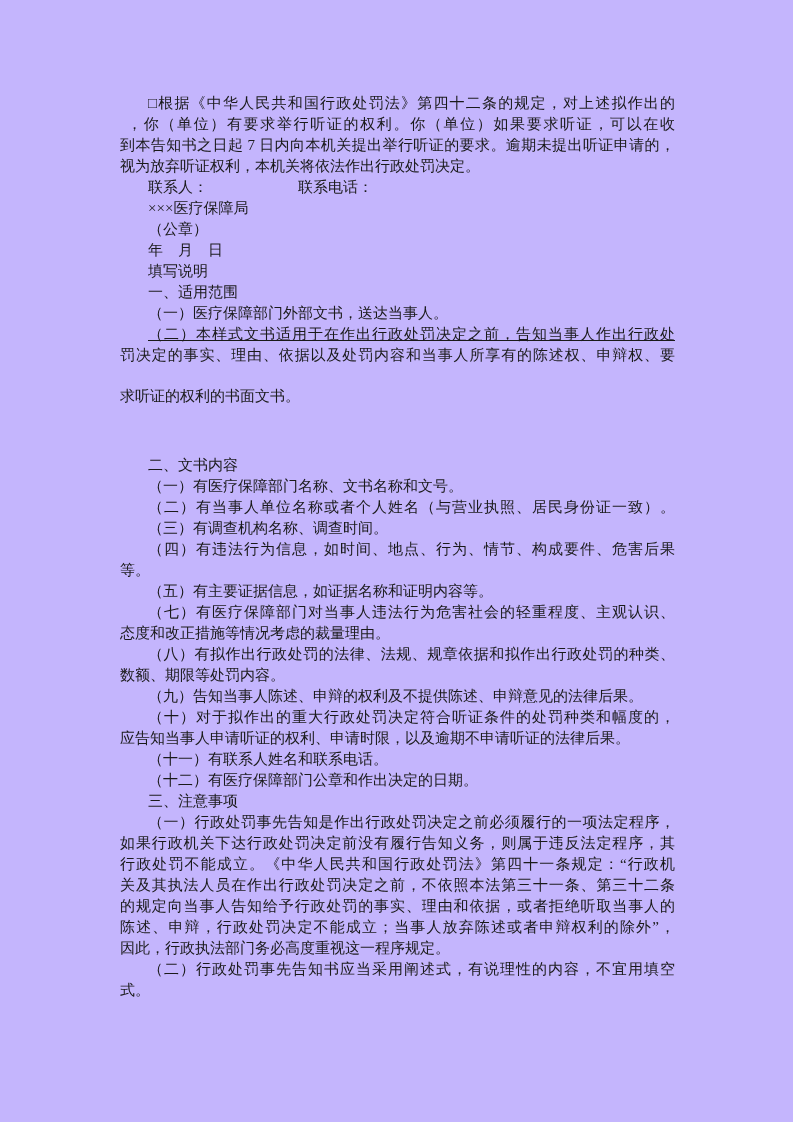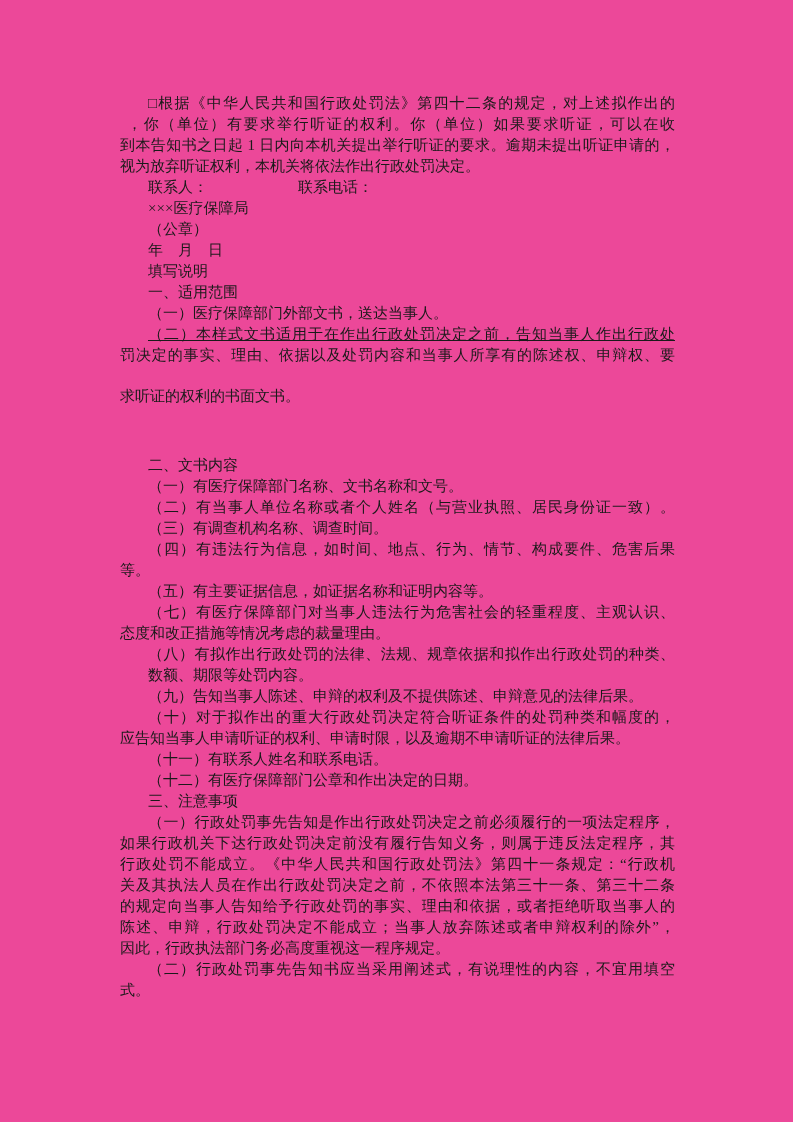--- a/index.html
+++ b/index.html
@@ -30,25 +30,25 @@
   }
   .line.justify {
     text-align: justify;
     text-align-last: justify;
     text-justify: inter-character;
   }
 </style>
 </head>
 <body>
 
-<div class="page" style="background: #ec4899; color: rgb(26, 26, 26);">
+<div class="page" style="background: #c4b5fd; color: rgb(26, 26, 26);">
   <div class="doc-body" id="doc-lines">
       <div class="line justify" style="padding-left: 28px;">□根据《中华人民共和国行政处罚法》第四十二条的规定，对上述拟作出的</div>
       <div class="line justify" style="padding-left: 7px;">，你（单位）有要求举行听证的权利。你（单位）如果要求听证，可以在收</div>
-      <div class="line justify" style="padding-left: 0px;">到本告知书之日起 1 日内向本机关提出举行听证的要求。逾期未提出听证申请的，</div>
+      <div class="line justify" style="padding-left: 0px;">到本告知书之日起 7 日内向本机关提出举行听证的要求。逾期未提出听证申请的，</div>
       <div class="line" style="padding-left: 0px;">视为放弃听证权利，本机关将依法作出行政处罚决定。</div>
       <div class="line" style="padding-left: 28px;">联系人：　　　　　　联系电话：</div>
       <div class="line" style="padding-left: 28px;">×××医疗保障局</div>
       <div class="line" style="padding-left: 28px;">（公章）</div>
       <div class="line" style="padding-left: 28px;">年　月　日</div>
       <div class="line" style="padding-left: 28px;">填写说明</div>
       <div class="line" style="padding-left: 28px;">一、适用范围</div>
       <div class="line" style="padding-left: 28px;">（一）医疗保障部门外部文书，送达当事人。</div>
       <div class="line justify" style="padding-left: 28px; text-decoration: underline;">（二）本样式文书适用于在作出行政处罚决定之前，告知当事人作出行政处</div>
       <div class="line justify" style="padding-left: 0px;">罚决定的事实、理由、依据以及处罚内容和当事人所享有的陈述权、申辩权、要</div>
@@ -56,21 +56,21 @@
       <div class="line" style="padding-left: 28px; margin-top: 48px;">二、文书内容</div>
       <div class="line" style="padding-left: 28px;">（一）有医疗保障部门名称、文书名称和文号。</div>
       <div class="line justify" style="padding-left: 28px;">（二）有当事人单位名称或者个人姓名（与营业执照、居民身份证一致）。</div>
       <div class="line" style="padding-left: 28px;">（三）有调查机构名称、调查时间。</div>
       <div class="line justify" style="padding-left: 28px;">（四）有违法行为信息，如时间、地点、行为、情节、构成要件、危害后果</div>
       <div class="line" style="padding-left: 0px;">等。</div>
       <div class="line" style="padding-left: 28px;">（五）有主要证据信息，如证据名称和证明内容等。</div>
       <div class="line justify" style="padding-left: 28px;">（七）有医疗保障部门对当事人违法行为危害社会的轻重程度、主观认识、</div>
       <div class="line" style="padding-left: 0px;">态度和改正措施等情况考虑的裁量理由。</div>
       <div class="line justify" style="padding-left: 28px;">（八）有拟作出行政处罚的法律、法规、规章依据和拟作出行政处罚的种类、</div>
-      <div class="line" style="padding-left: 0px; margin-left: 28px;">数额、期限等处罚内容。</div>
+      <div class="line" style="padding-left: 0px;">数额、期限等处罚内容。</div>
       <div class="line" style="padding-left: 28px;">（九）告知当事人陈述、申辩的权利及不提供陈述、申辩意见的法律后果。</div>
       <div class="line justify" style="padding-left: 28px;">（十）对于拟作出的重大行政处罚决定符合听证条件的处罚种类和幅度的，</div>
       <div class="line" style="padding-left: 0px;">应告知当事人申请听证的权利、申请时限，以及逾期不申请听证的法律后果。</div>
       <div class="line" style="padding-left: 28px;">（十一）有联系人姓名和联系电话。</div>
       <div class="line" style="padding-left: 28px;">（十二）有医疗保障部门公章和作出决定的日期。</div>
       <div class="line" style="padding-left: 28px;">三、注意事项</div>
       <div class="line justify" style="padding-left: 28px;">（一）行政处罚事先告知是作出行政处罚决定之前必须履行的一项法定程序，</div>
       <div class="line justify" style="padding-left: 0px;">如果行政机关下达行政处罚决定前没有履行告知义务，则属于违反法定程序，其</div>
       <div class="line justify" style="padding-left: 0px;">行政处罚不能成立。《中华人民共和国行政处罚法》第四十一条规定：“行政机</div>
       <div class="line justify" style="padding-left: 0px;">关及其执法人员在作出行政处罚决定之前，不依照本法第三十一条、第三十二条</div>

